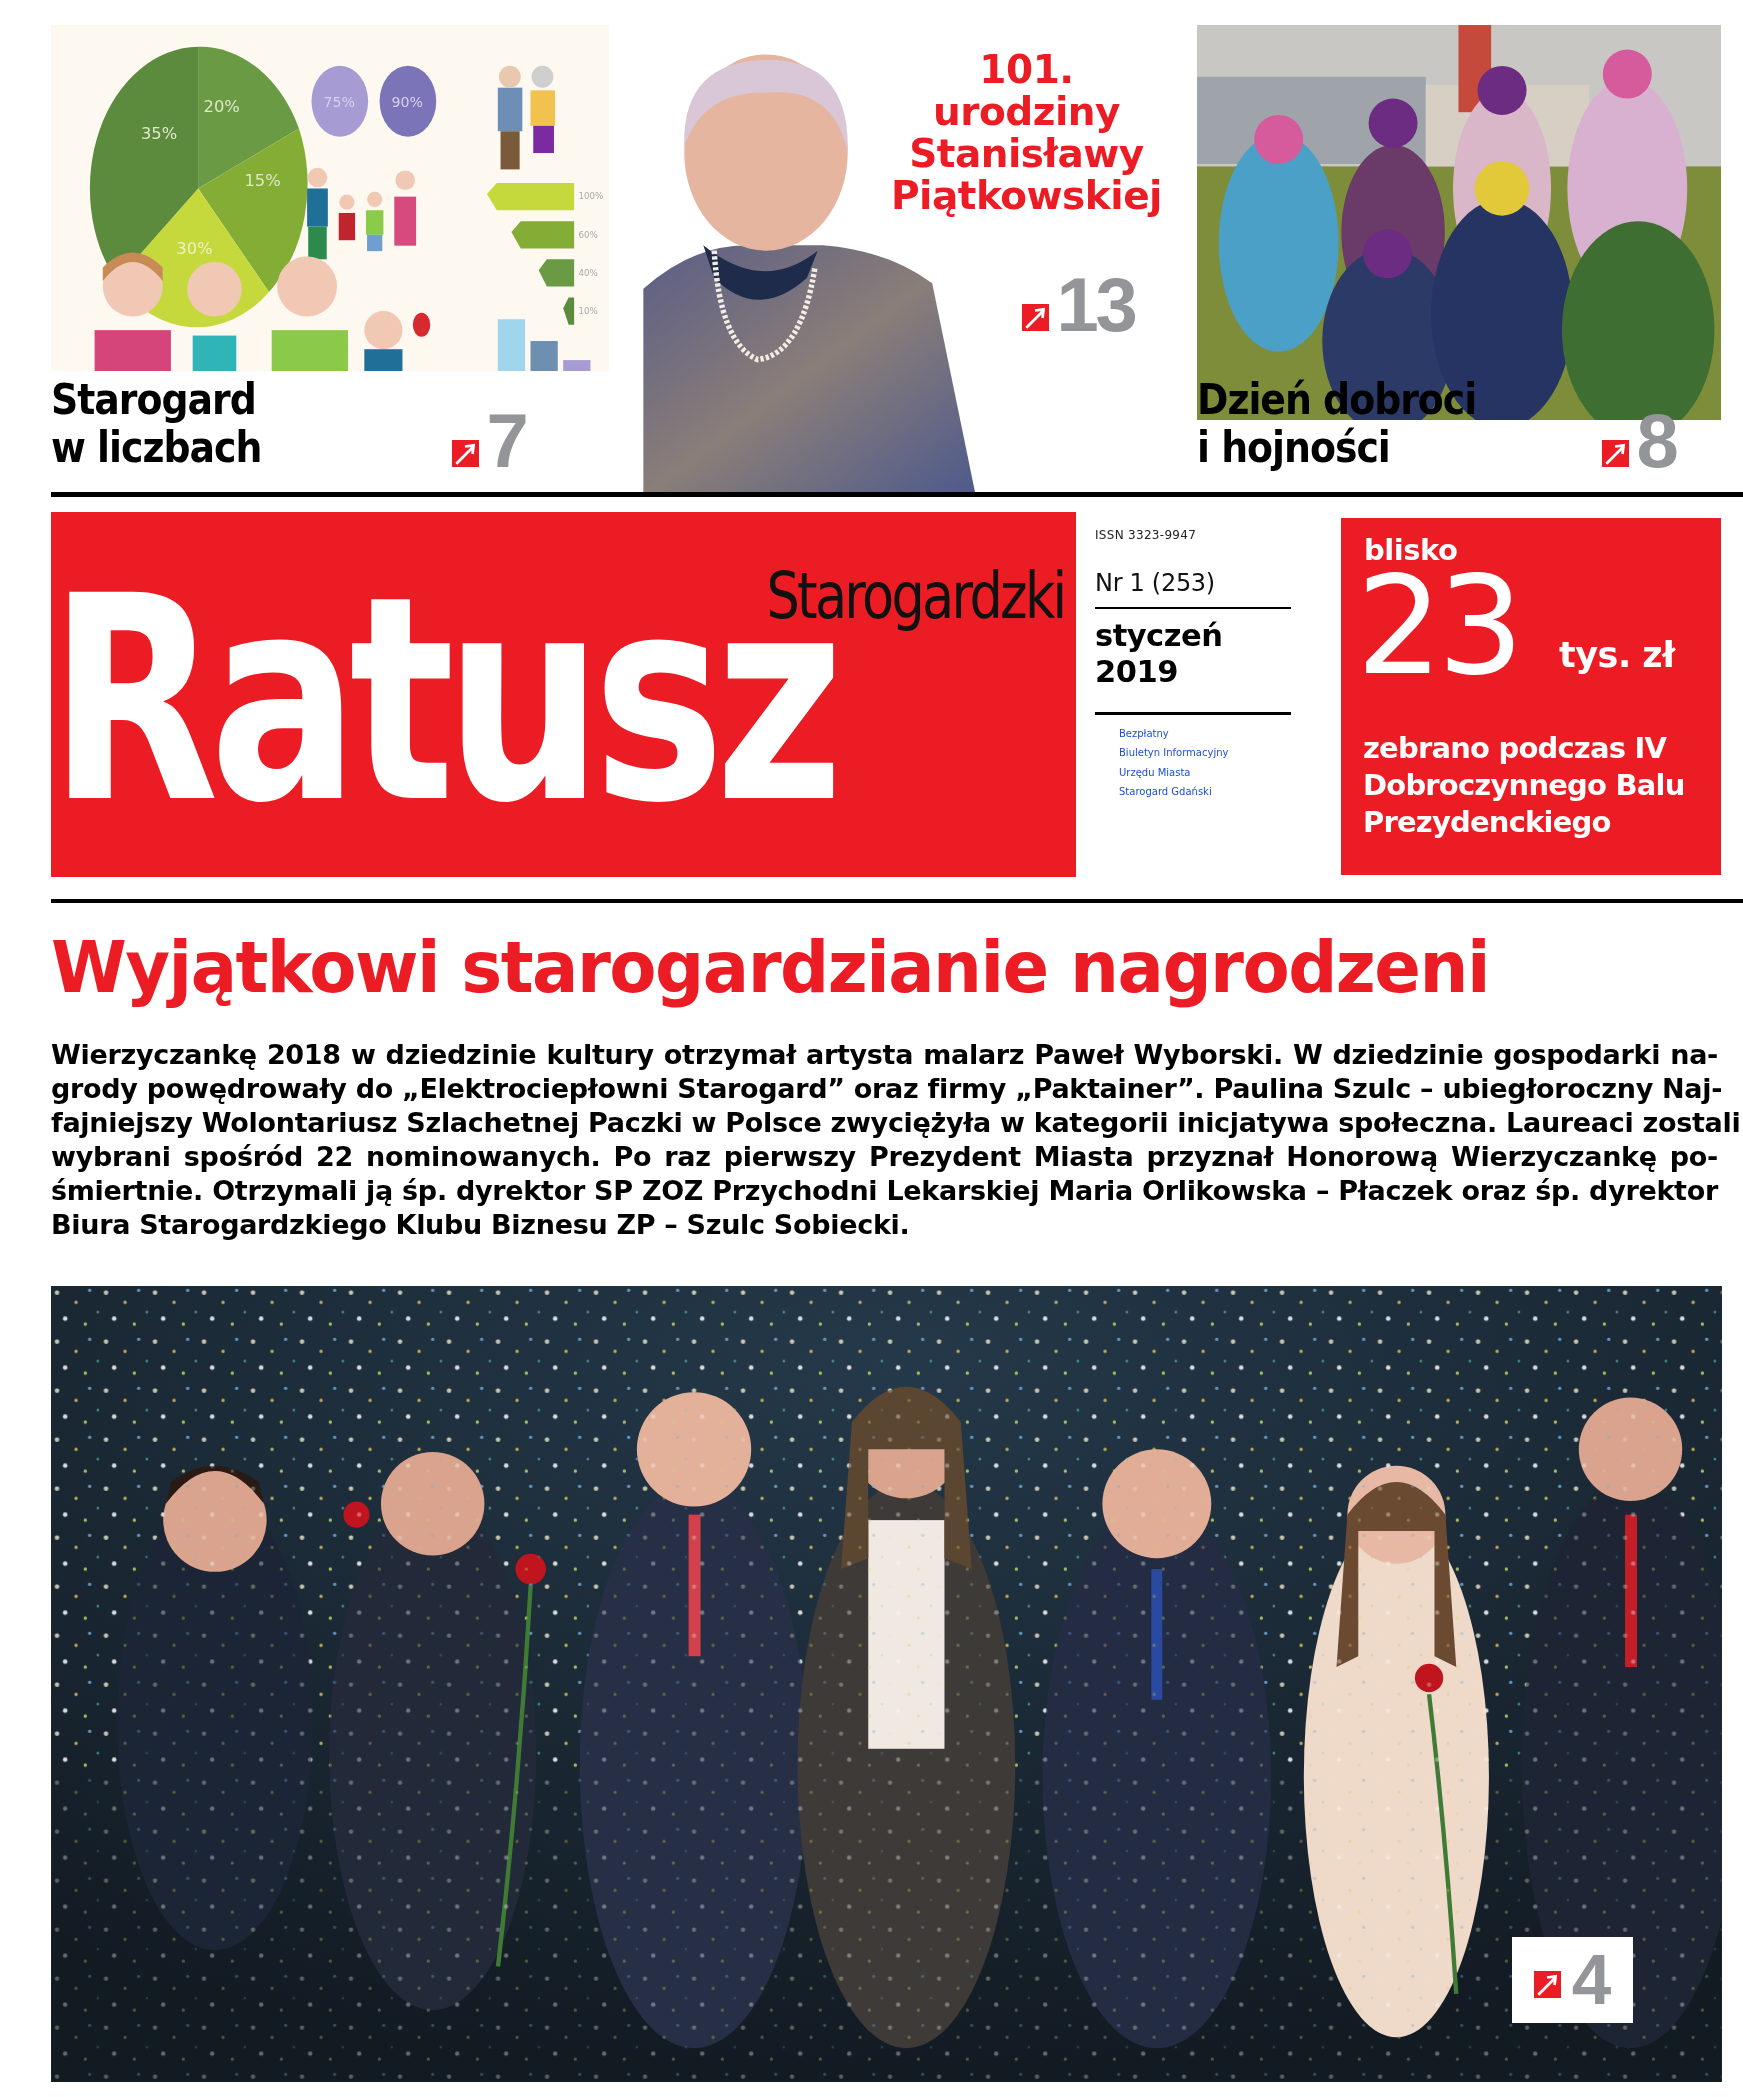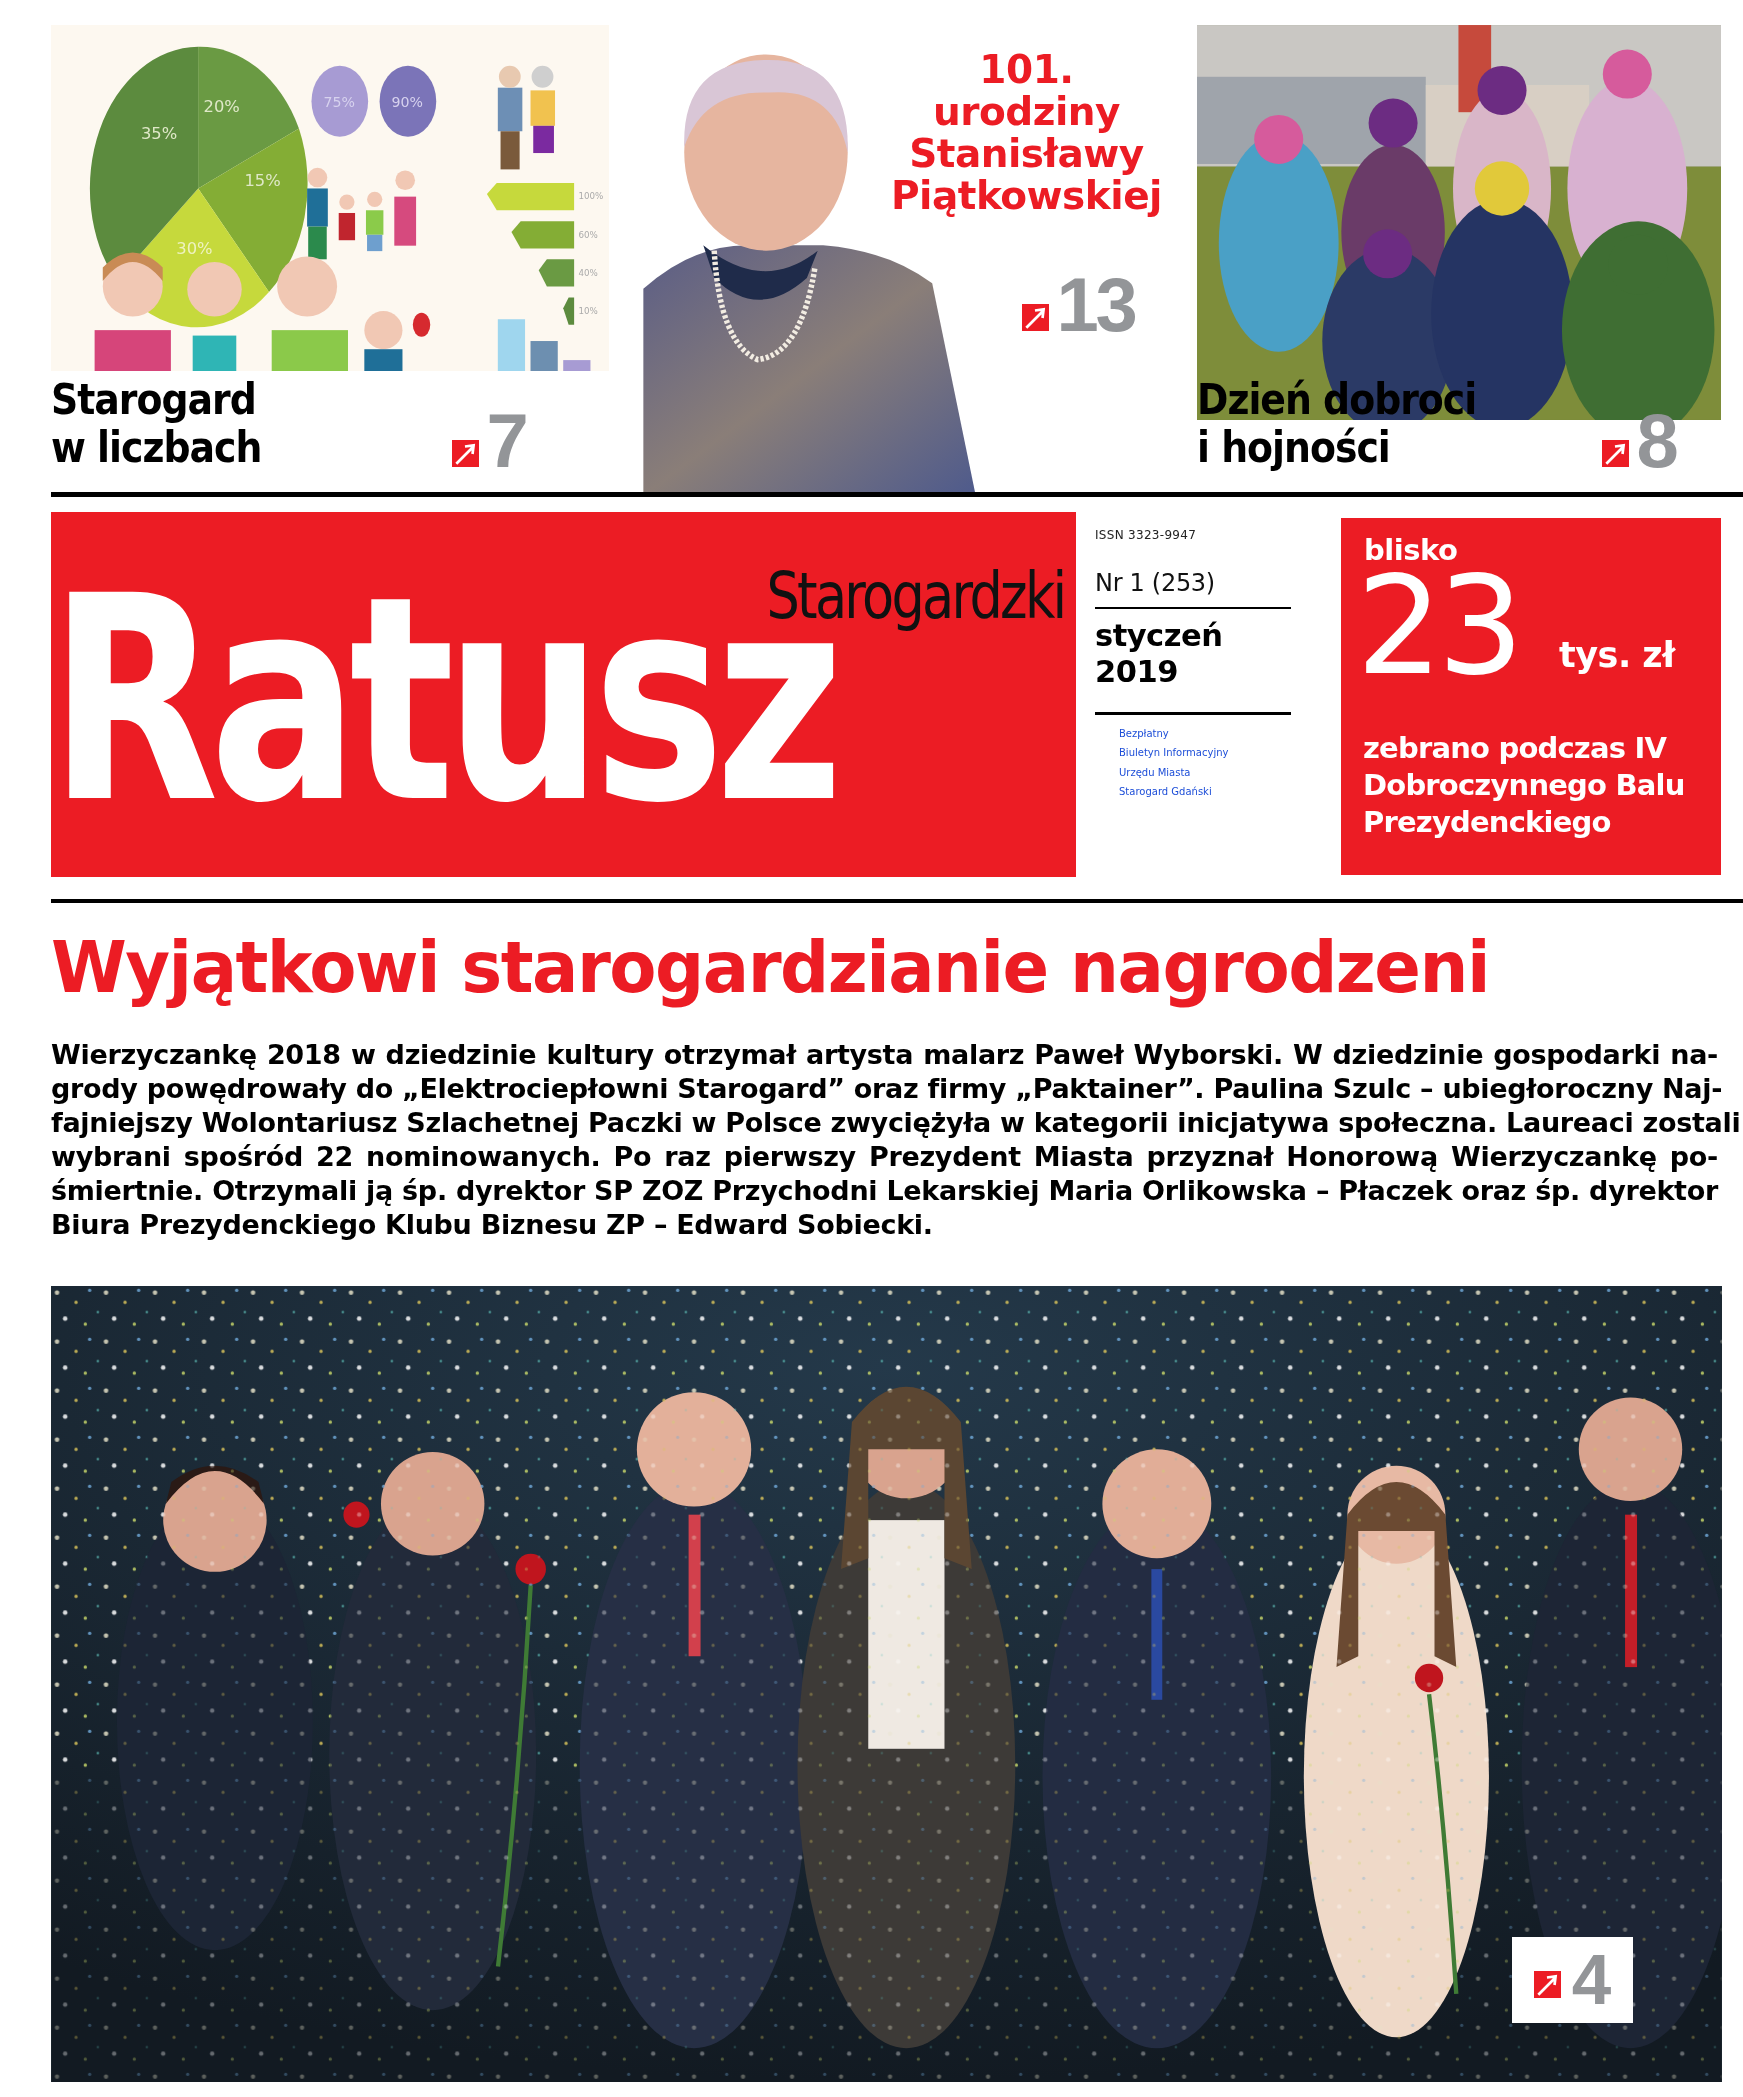--- a/index.html
+++ b/index.html
@@ -260,21 +260,21 @@
 <div class="rule" style="left:51px; top:899px; width:1693px; height:4.4px;"></div>
 
 <h1 class="headline">Wyjątkowi starogardzianie nagrodzeni</h1>
 
 <div class="body-text">
   <span class="line">Wierzyczankę 2018 w dziedzinie kultury otrzymał artysta malarz Paweł Wyborski. W dziedzinie gospodarki na-</span>
   <span class="line">grody powędrowały do „Elektrociepłowni Starogard” oraz firmy „Paktainer”. Paulina Szulc – ubiegłoroczny Naj-</span>
   <span class="line">fajniejszy Wolontariusz Szlachetnej Paczki w Polsce zwyciężyła w kategorii inicjatywa społeczna. Laureaci zostali</span>
   <span class="line">wybrani spośród 22 nominowanych. Po raz pierwszy Prezydent Miasta przyznał Honorową Wierzyczankę po-</span>
   <span class="line">śmiertnie. Otrzymali ją śp. dyrektor SP ZOZ Przychodni Lekarskiej Maria Orlikowska – Płaczek oraz śp. dyrektor</span>
-  <span class="line last">Biura Prezydenckiego Klubu Biznesu ZP – Edward Sobiecki.</span>
+  <span class="line last">Biura Starogardzkiego Klubu Biznesu ZP – Szulc Sobiecki.</span>
 </div>
 
 <div class="main-photo">
   <svg width="1671" height="796" viewBox="0 0 3067 1462">
     <defs>
       <radialGradient id="stage" cx="0.5" cy="0.1" r="0.9">
         <stop offset="0" stop-color="#24394a"></stop>
           <stop offset="1" stop-color="#121a22"></stop>
       </radialGradient>
       <pattern id="confetti" width="90" height="90" patternUnits="userSpaceOnUse">

